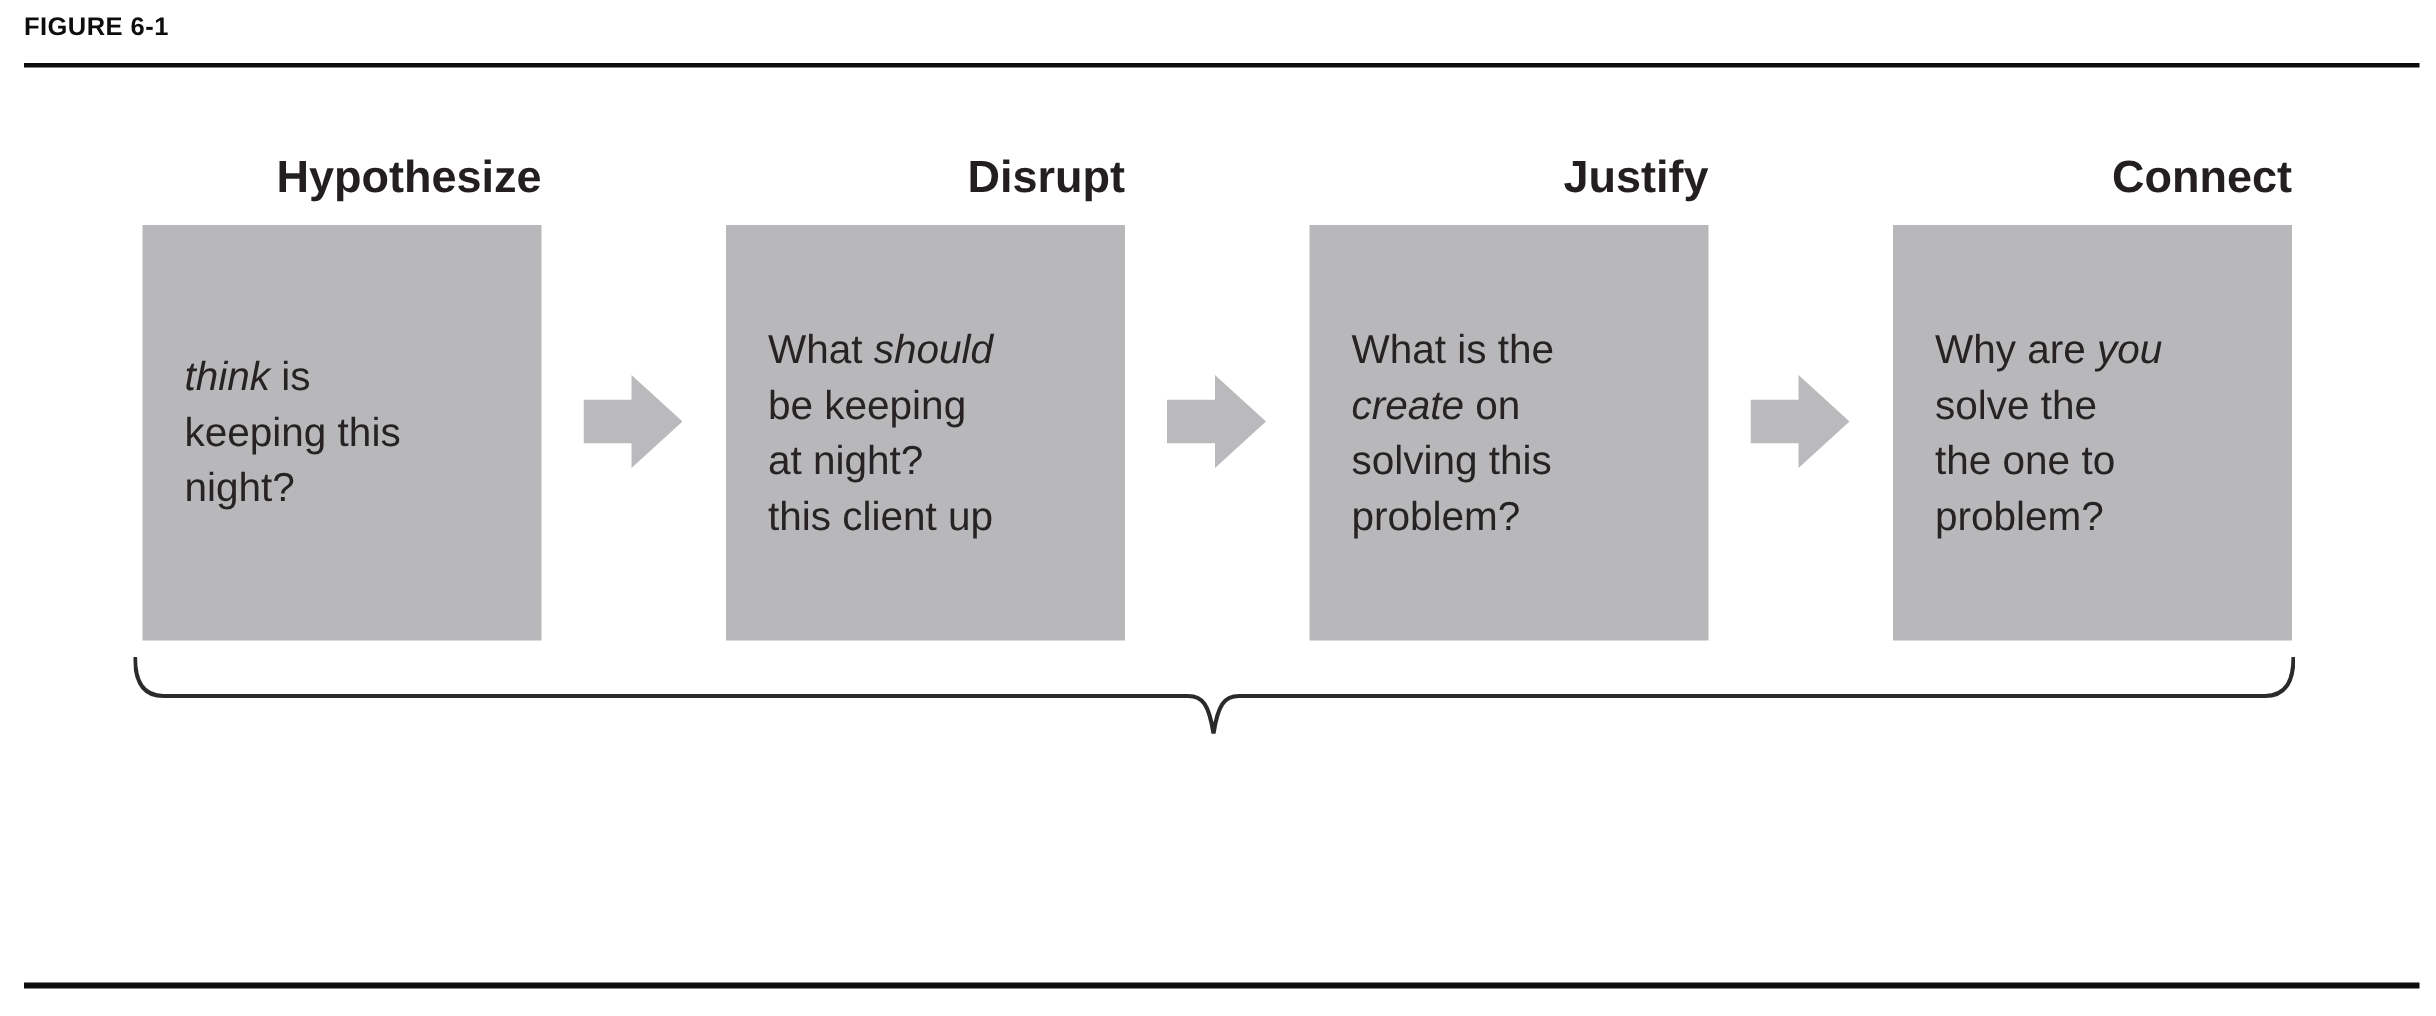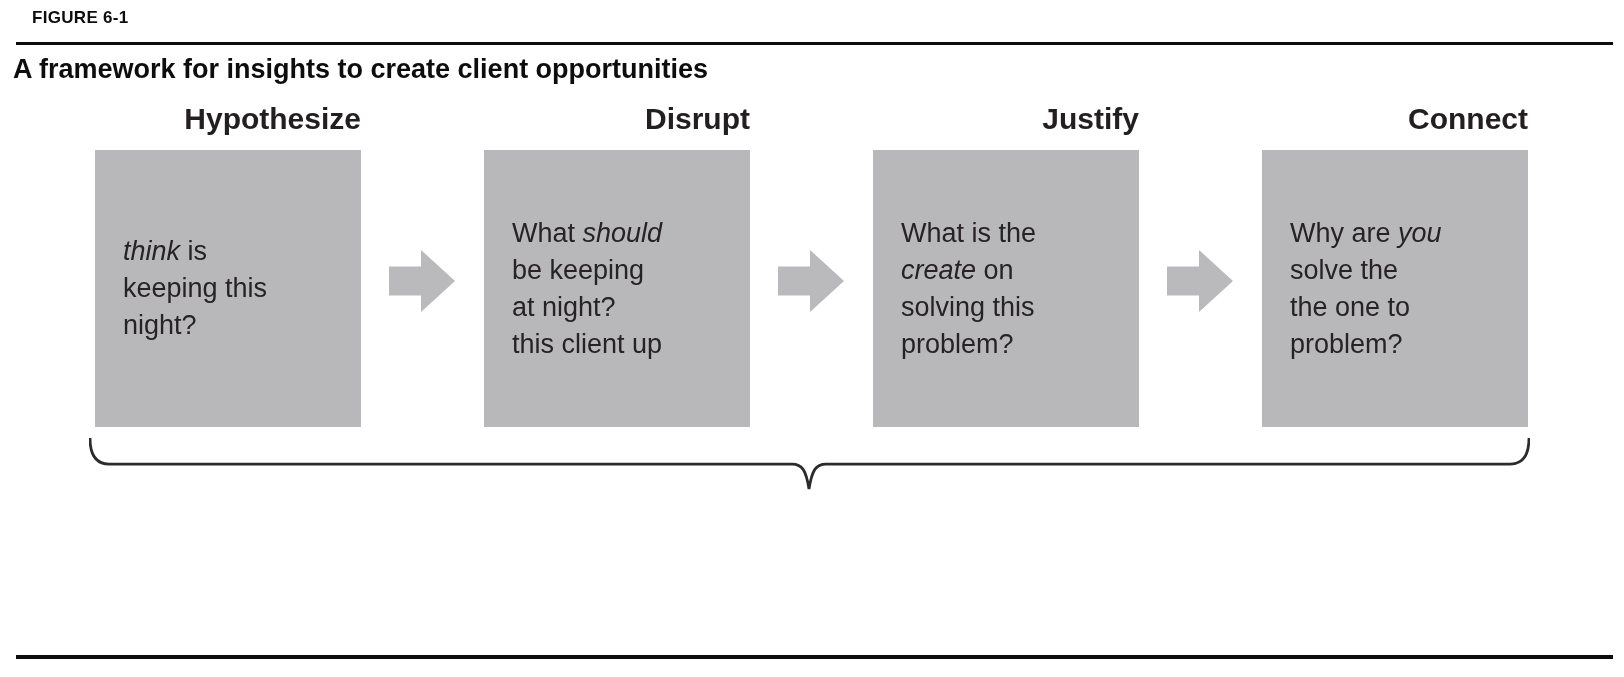--- a/index.html
+++ b/index.html
@@ -7,21 +7,21 @@
     position: relative;
     width: 1624px;
     height: 677px;
     background: var(--page-bg, #ffffff);
     font-family: "Liberation Sans", sans-serif;
     color: var(--text-dark, #1f1c1d);
     overflow: hidden;
   }
   .fig-label {
     position: absolute;
-    left: 32px; top: 8px;
+    left: 16px; top: 8px;
     font-size: 17px;
     font-weight: bold;
     letter-spacing: 0.3px;
     color: var(--ink, #0d0d0d);
   }
   .rule {
     position: absolute;
     left: 16px;
     width: 1597px;
     background: var(--ink, #0d0d0d);
@@ -81,21 +81,20 @@
     color: var(--text-dark, #232021);
   }
 </style>
 </head>
 <body>
 
 <div class="page" style="--page-bg: #ffffff; --box-gray: #b8b8bb; --arrow-gray: #bababd; --ink: #0d0d0d; --heading-dark: #231f20; --text-dark: #272324; --brace-ink: #2b2b2b;">
 
   <div class="fig-label">FIGURE 6-1</div>
   <div class="rule rule-top"></div>
-  <div class="fig-title">A framework for insights to create client opportunities</div>
 
   <div class="step" style="left:95px">
     <div class="step-heading">Hypothesize</div>
     <div class="step-box">
       <div class="box-text">
           <div><em>think</em><span> is</span></div>
           <div><span>keeping this</span></div>
           <div><span>night?</span></div>
         </div>
     </div>

